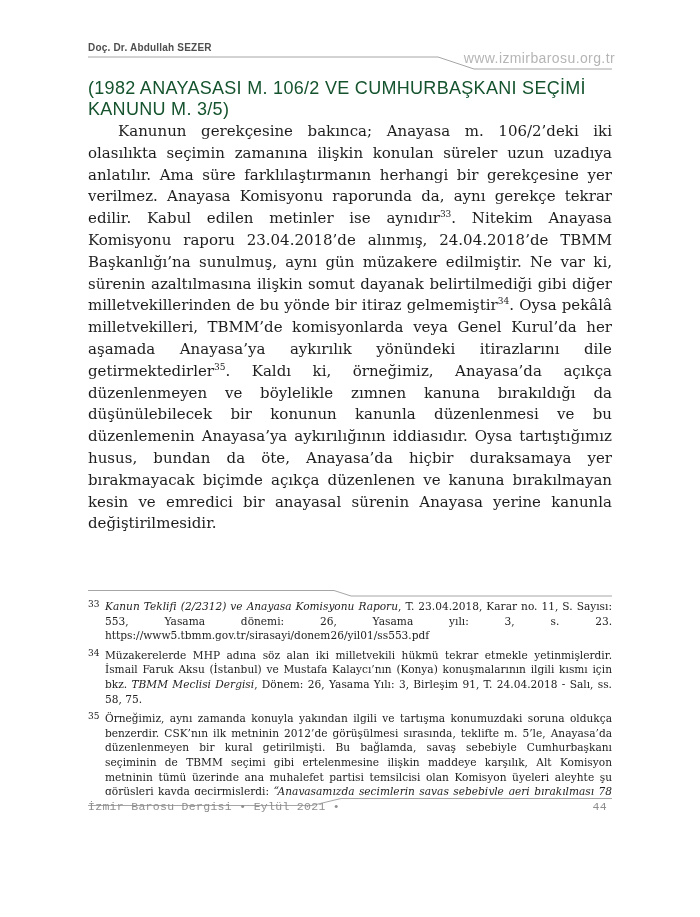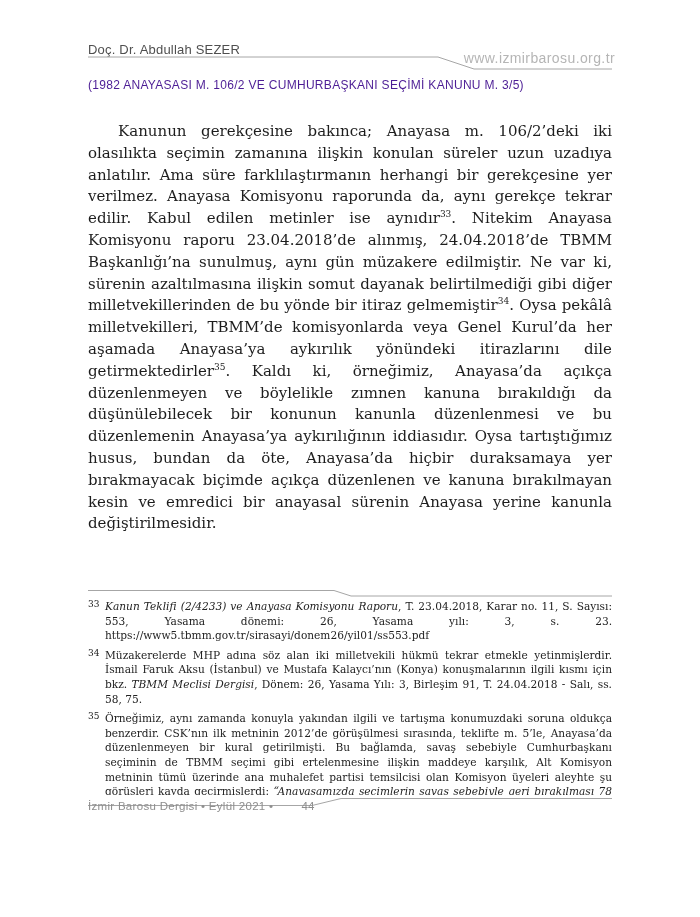--- a/index.html
+++ b/index.html
@@ -9,38 +9,38 @@
     width: 700px;
     height: 917px;
     background: #ffffff;
     overflow: hidden;
     font-family: "DejaVu Serif", serif;
   }
   
   .author {
     position: absolute; left: 88px; top: 42px;
     font-family: "Liberation Sans", sans-serif;
-    font-weight: normal; font-size: 13px; color: #4f4f4f;
+    font-weight: bold; font-size: 10px; color: #4f4f4f;
     letter-spacing: .2px;
   }
   .site {
     position: absolute; right: 85px; top: 50px;
     font-family: "Liberation Sans", sans-serif;
     font-size: 14px; color: #b5b5b5; letter-spacing: .4px;
   }
   .header-rule { position: absolute; left: 88px; top: 53px; }
   .title-line1 {
     position: absolute; left: 88px; top: 61px; width: 524px;
     font-family: "Liberation Sans", sans-serif;
     font-size: 12.5px; color: #919191; letter-spacing: .3px;
   }
   .title-line2 {
     position: absolute; left: 88px; top: 78px; width: 524px;
     font-family: "Liberation Sans", sans-serif;
-    font-size: 12px; color: #4c1d95; letter-spacing: .3px;
+    font-size: 18px; color: #14532d; letter-spacing: .3px;
   }
   
   .body-text {
     position: absolute; left: 88px; top: 112px; width: 524px; height: 476px;
     overflow: hidden;
     font-size: 15px; line-height: 21.8px; color: #1d1d1d;
     text-align: justify;
   }
   .body-text p.indent { text-indent: 30px; margin-top: 9px; }
   .body-text sup {
@@ -57,22 +57,22 @@
   .footnote { position: relative; padding-left: 17px; margin-bottom: 5px; }
   .fn-num {
     position: absolute; left: 0; top: -2px;
     font-size: 9px; color: #222222;
   }
   .it { font-style: italic; }
   
   .footer-rule { position: absolute; left: 88px; top: 796px; }
   .footer-text {
     position: absolute; left: 88px; top: 800px; width: 519px;
-    display: flex; justify-content: flex-start; align-items: baseline; gap: 28px;
-    font-family: Liberation Sans, sans-serif;
+    display: flex; justify-content: space-between; align-items: baseline; 
+    font-family: Liberation Mono, monospace;
     font-size: 11.5px; color: #8e8e8e; letter-spacing: .3px;
   }
   svg polyline { fill: none; stroke: #a6a6a6; stroke-width: 1; }
 </style>
 </head>
 <body>
 
 <div class="page">
 
   <div class="author">Doç. Dr. Abdullah SEZER</div>
@@ -85,21 +85,21 @@
   <div class="body-text">
     <p class="indent"><span>Kanunun gerekçesine bakınca; Anayasa m. 106/2’deki iki olasılıkta seçimin zamanına ilişkin konulan süreler uzun uzadıya anlatılır. Ama süre farklılaştırmanın herhangi bir gerekçesine yer verilmez. Anayasa Komisyonu raporunda da, aynı gerekçe tekrar edilir. Kabul edilen metinler ise aynıdır</span><sup>33</sup><span>. Nitekim Anayasa Komisyonu raporu 23.04.2018’de alınmış, 24.04.2018’de TBMM Başkanlığı’na sunulmuş, aynı gün müzakere edilmiştir. Ne var ki, sürenin azaltılmasına ilişkin somut dayanak belirtilmediği gibi diğer milletvekillerinden de bu yönde bir itiraz gelmemiştir</span><sup>34</sup><span>. Oysa pekâlâ milletvekilleri, TBMM’de komisyonlarda veya Genel Kurul’da her aşamada Anayasa’ya aykırılık yönündeki itirazlarını dile getirmektedirler</span><sup>35</sup><span>. Kaldı ki, örneğimiz, Anayasa’da açıkça düzenlenmeyen ve böylelikle zımnen kanuna bırakıldığı da düşünülebilecek bir konunun kanunla düzenlenmesi ve bu düzenlemenin Anayasa’ya aykırılığının iddiasıdır. Oysa tartıştığımız husus, bundan da öte, Anayasa’da hiçbir duraksamaya yer bırakmayacak biçimde açıkça düzenlenen ve kanuna bırakılmayan kesin ve emredici bir anayasal sürenin Anayasa yerine kanunla değiştirilmesidir.</span></p>
   </div>
 
   <svg class="fn-sep" width="524" height="10" viewBox="0 0 524 10">
     <polyline points="0,1.5 246,1.5 263,7 524,7"></polyline>
   </svg>
   <div class="footnotes">
     <div class="footnote">
       <span class="fn-num">33</span>
-      <span><span class="it">Kanun Teklifi (2/4233) ve Anayasa Komisyonu Raporu</span><span>, T. 23.04.2018, Karar no. 11, S. Sayısı: 553, Yasama dönemi: 26, Yasama yılı: 3, s. 23. https://www5.tbmm.gov.tr/sirasayi/donem26/yil01/ss553.pdf</span></span>
+      <span><span class="it">Kanun Teklifi (2/2312) ve Anayasa Komisyonu Raporu</span><span>, T. 23.04.2018, Karar no. 11, S. Sayısı: 553, Yasama dönemi: 26, Yasama yılı: 3, s. 23. https://www5.tbmm.gov.tr/sirasayi/donem26/yil01/ss553.pdf</span></span>
     </div>
     <div class="footnote">
       <span class="fn-num">34</span>
       <span><span>Müzakerelerde MHP adına söz alan iki milletvekili hükmü tekrar etmekle yetinmişlerdir. İsmail Faruk Aksu (İstanbul) ve Mustafa Kalaycı’nın (Konya) konuşmalarının ilgili kısmı için bkz. </span><span class="it">TBMM Meclisi Dergisi</span><span>, Dönem: 26, Yasama Yılı: 3, Birleşim 91, T. 24.04.2018 - Salı, ss. 58, 75.</span></span>
     </div>
     <div class="footnote">
       <span class="fn-num">35</span>
       <span><span>Örneğimiz, aynı zamanda konuyla yakından ilgili ve tartışma konumuzdaki soruna oldukça benzerdir. CSK’nın ilk metninin 2012’de görüşülmesi sırasında, teklifte m. 5’le, Anayasa’da düzenlenmeyen bir kural getirilmişti. Bu bağlamda, savaş sebebiyle Cumhurbaşkanı seçiminin de TBMM seçimi gibi ertelenmesine ilişkin maddeye karşılık, Alt Komisyon metninin tümü üzerinde ana muhalefet partisi temsilcisi olan Komisyon üyeleri aleyhte şu görüşleri kayda geçirmişlerdi: </span><span class="it">“Anayasamızda seçimlerin savaş sebebiyle geri bırakılması 78 inci maddede Türkiye Büyük Millet Meclisi seçimleri için öngörülmüştür. Bu düzenlemenin Cumhurbaşkanlığı için söz konusu olmaması gerekir. Zira Anayasal dayanak söz konusu değildir”</span></span>
     </div>
   </div>

